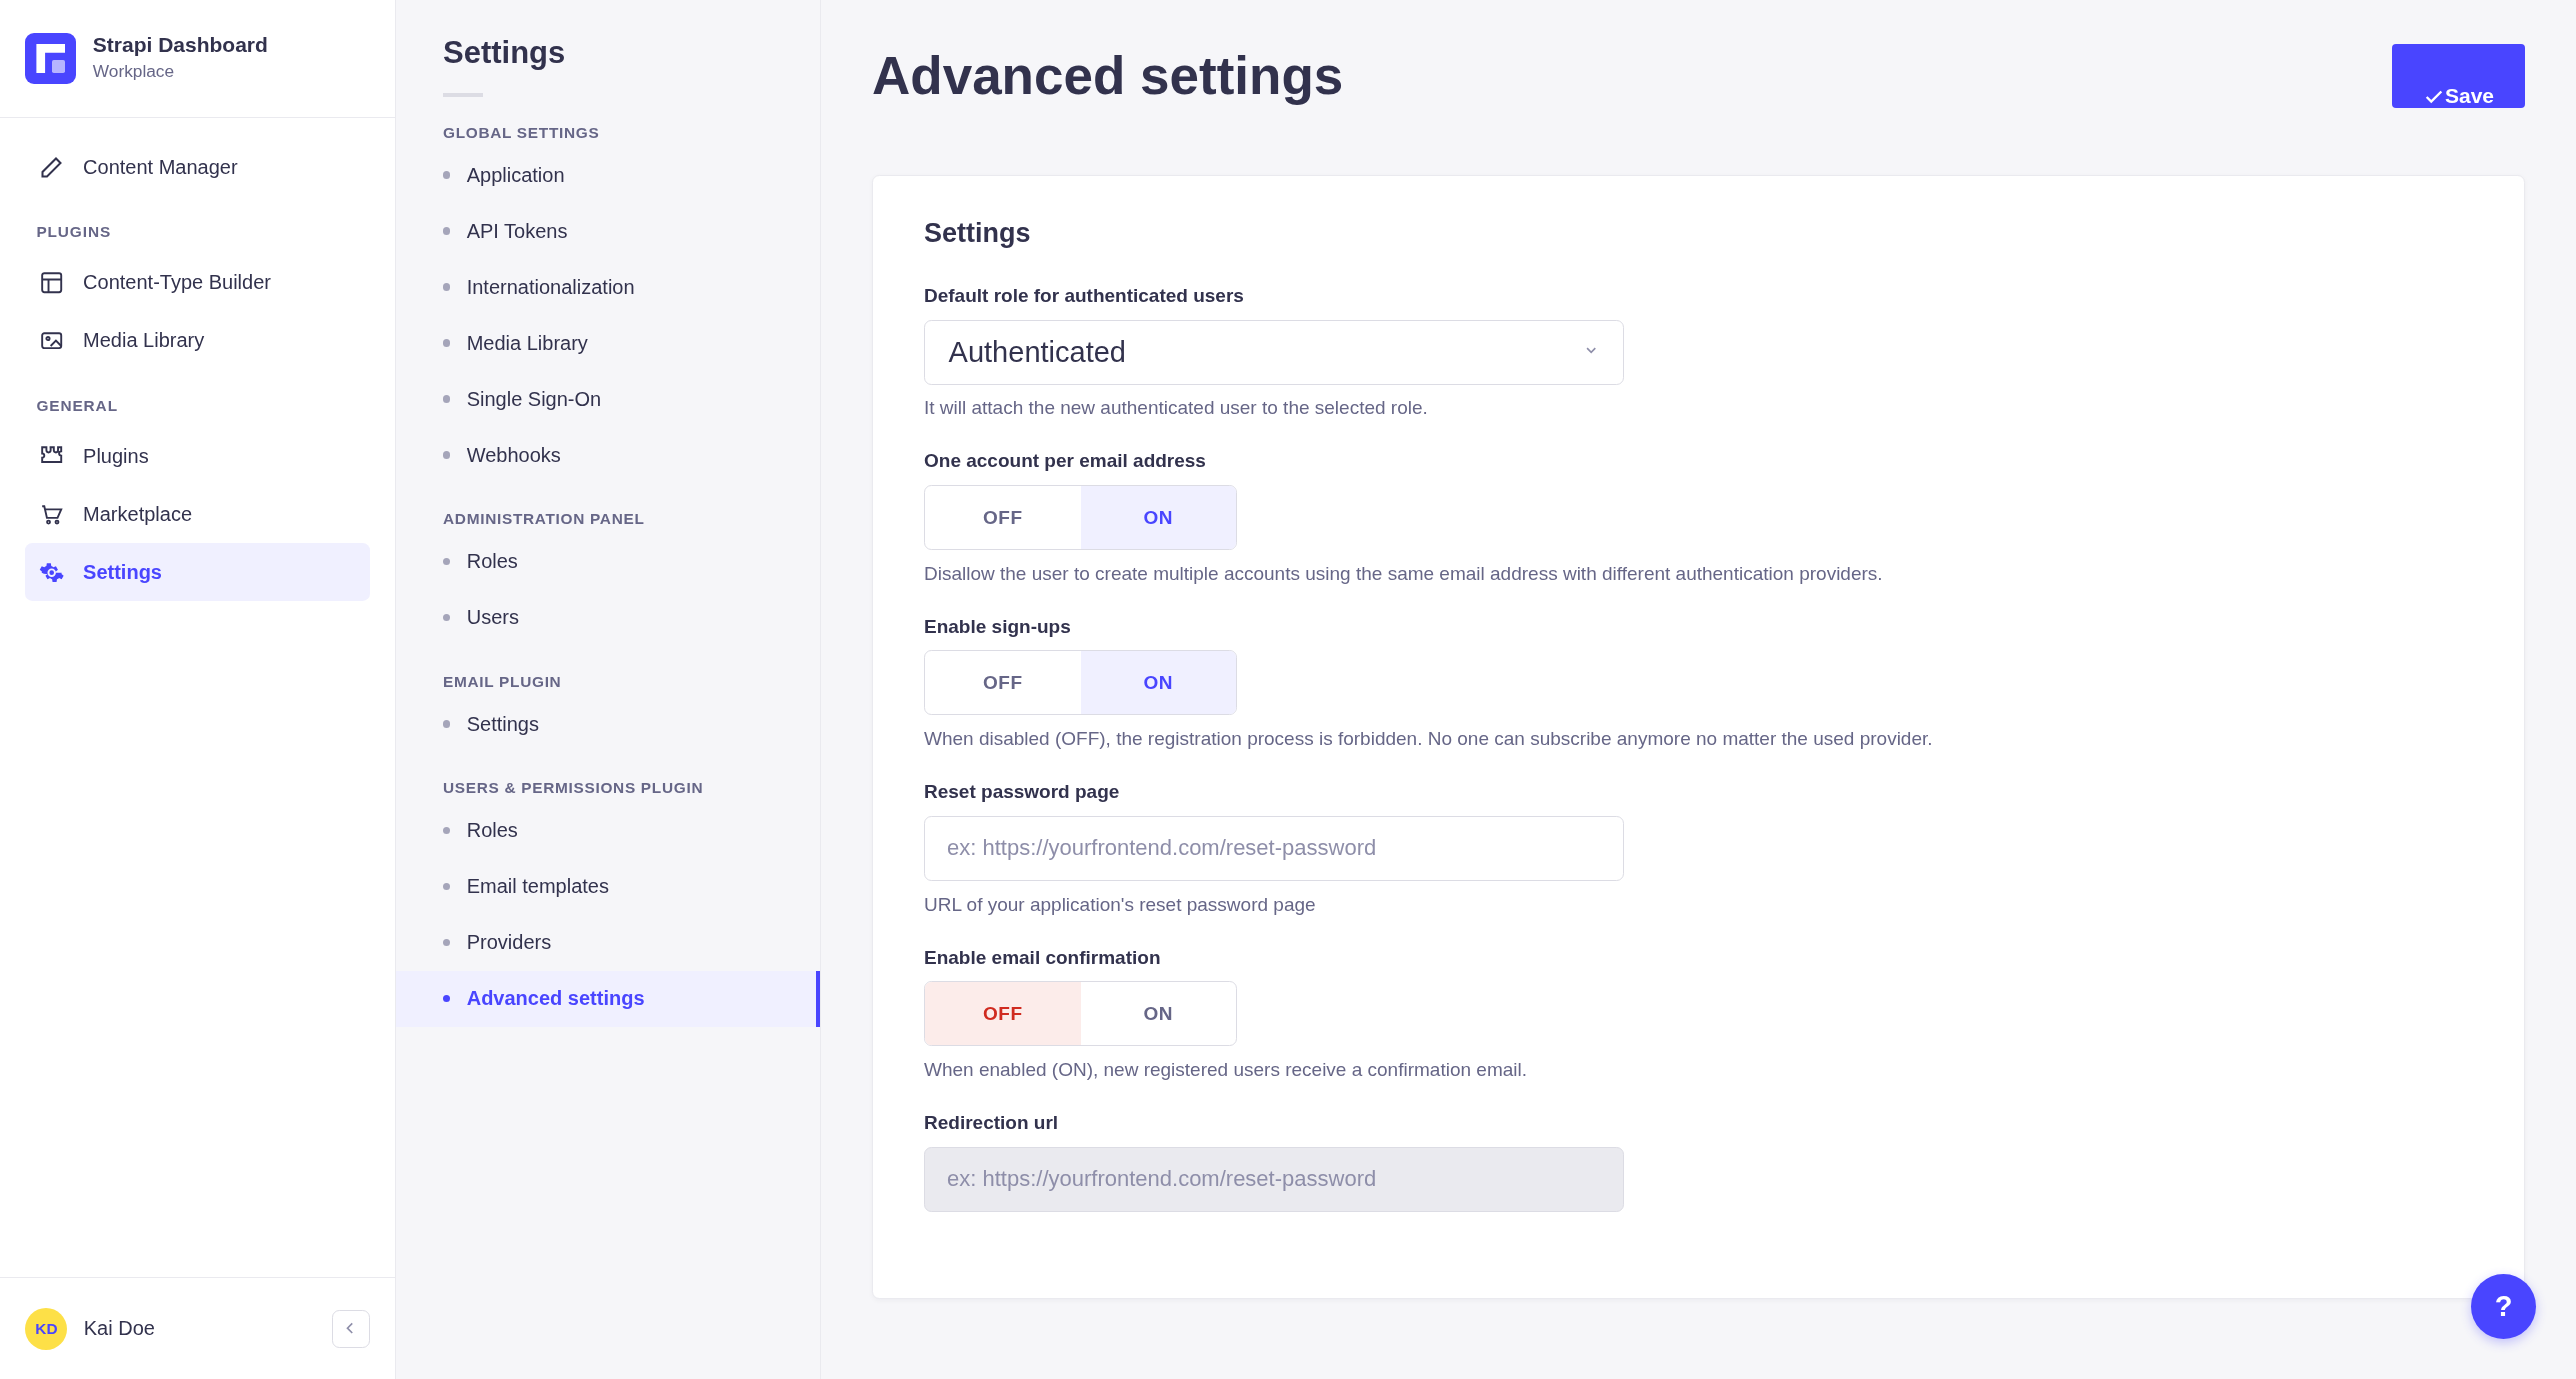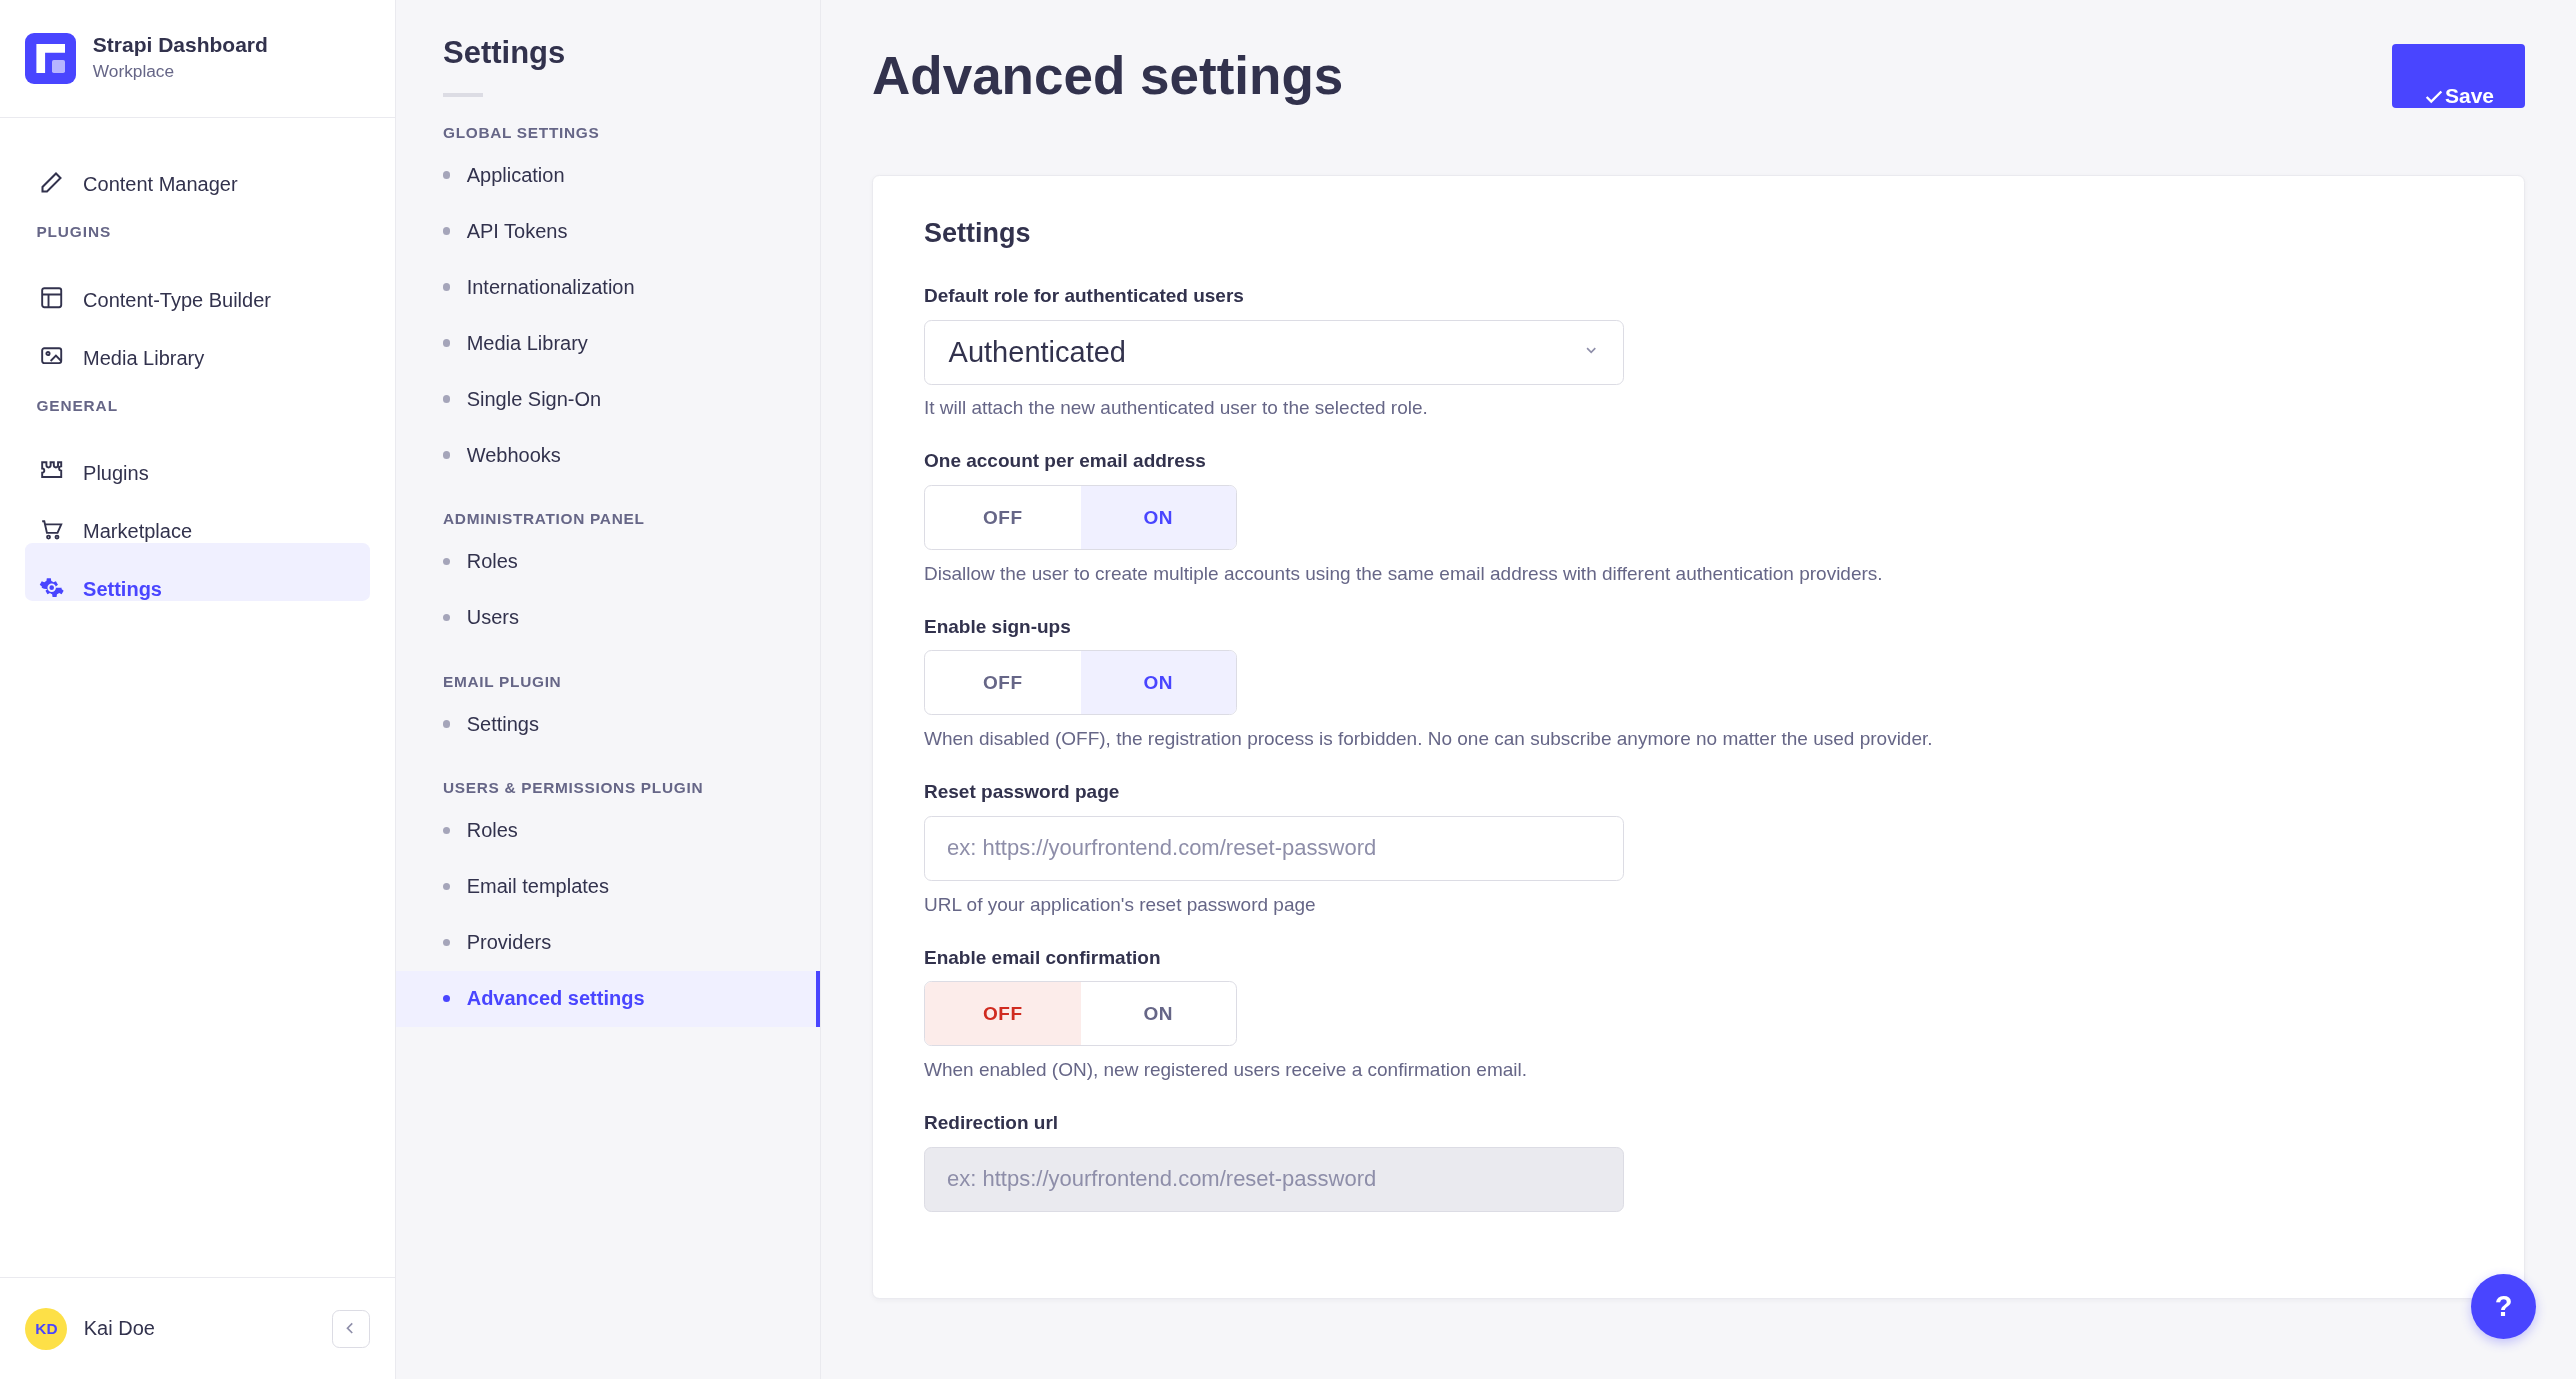--- a/index.html
+++ b/index.html
@@ -42,21 +42,21 @@
   .brand-text .b-title { font-size: 21px; font-weight: bold; color:#32324d; line-height: 1.25; }
   .brand-text .b-sub { font-size: 17.3px; color:#666687; line-height: 1.5; }
 
   .nav-section { padding: 0 25.4px; }
   .nav-group-label {
     font-size: 15.4px; font-weight: bold; letter-spacing: 0.9px;
     color:#666687; text-transform: uppercase;
     padding: 27px 11px 12.7px 11px;
   }
   .nav-item {
-    display:flex; align-items:flex-end; gap: 18px;
+    display:flex; align-items:center; gap: 18px;
     height: 58px; padding: 0 12.7px;
     border-radius: 7.3px; cursor: pointer;
     font-size: 20px; color:#32324d;
   }
   .nav-item.active { background:#f0f0ff; color:#4945ff; font-weight: 600; }
   .nav-icon { width: 27px; height: 27px; flex: none; display:flex; align-items:center; justify-content:center; }
   .nav-icon svg { display:block; }
   .nav-top { padding-top: 20px; }
 
   .leftnav-footer {

